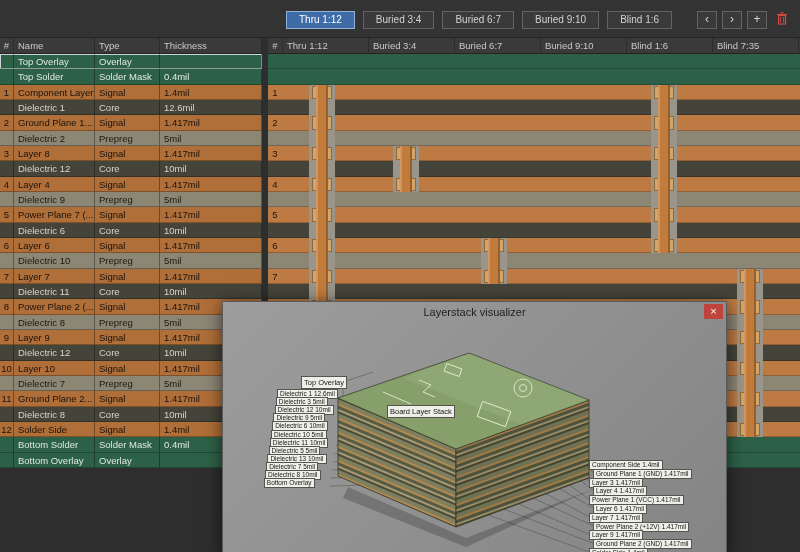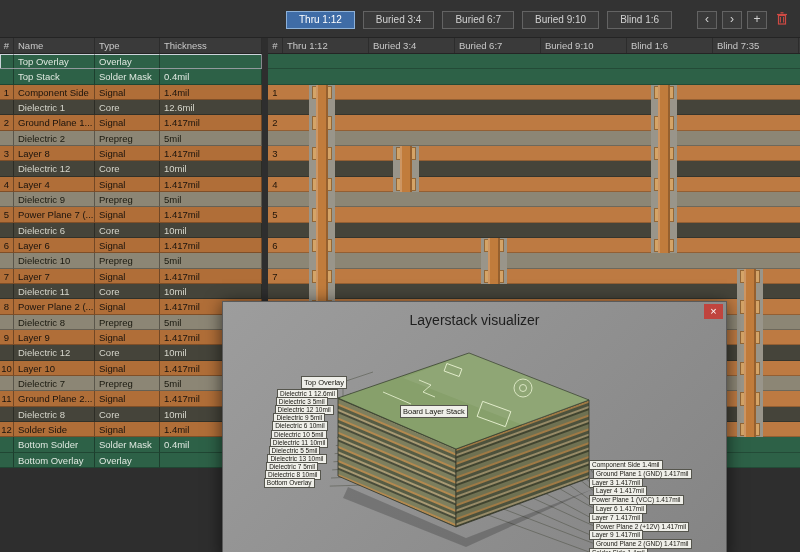--- a/index.html
+++ b/index.html
@@ -36,21 +36,21 @@
   .band{position:absolute;left:0;width:532px;height:15.333px;box-sizing:border-box;border-bottom:1px solid rgba(0,0,0,.22);}
   .band.k-signal{background:var(--signal-band);}
   .xnum{position:absolute;left:0;width:14px;font-size:9.5px;line-height:15px;text-align:center;color:#221509;z-index:4;}
   .clearance{position:absolute;background:var(--clearance);z-index:1;}
   .pad{position:absolute;background:var(--pad);border:1px solid rgba(92,52,12,.55);box-sizing:border-box;z-index:2;}
   .barrel{position:absolute;background:var(--barrel);z-index:3;
           box-shadow:inset 2px 0 0 rgba(255,255,255,.20), inset -2px 0 0 rgba(0,0,0,.22);}
   
   .viz{position:absolute;left:222px;top:301px;width:505px;height:258px;z-index:50;box-sizing:border-box;
        background:linear-gradient(135deg,#9d9d9d,#848484);border:1px solid #5a5a5a;box-shadow:0 2px 16px rgba(0,0,0,.6);}
-  .viz-title{position:absolute;top:8px;left:0;right:0;height:20px;text-align:center;font-size:14px;color:#1e1e1e;line-height:20px;}
+  .viz-title{position:absolute;top:0;left:0;right:0;height:20px;text-align:center;font-size:11px;color:#1e1e1e;line-height:20px;}
   .viz-close{position:absolute;top:2px;right:3px;width:19px;height:15px;background:var(--danger);color:#fff;font-size:11px;line-height:14px;text-align:center;}
   .viz svg{position:absolute;left:0;top:20px;}
   .vlabel{position:absolute;background:#efefe9;border:1px solid #55554d;color:#16150f;font-size:6.5px;line-height:8px;padding:0 2px;white-space:nowrap;z-index:5;}
   .vlabel.big{font-size:7.5px;line-height:11px;}
 </style>
 </head>
 <body>
 
 <div class="page">
 
@@ -88,27 +88,27 @@
     </div>
   <div id="tbl-body">
       <div class="trow k-overlay selected">
         <div class="tcell w-num"></div>
         <div class="tcell w-name">Top Overlay</div>
         <div class="tcell w-type">Overlay</div>
         <div class="tcell w-thick"></div>
       </div>
       <div class="trow k-solder">
         <div class="tcell w-num"></div>
-        <div class="tcell w-name">Top Stack</div>
+        <div class="tcell w-name">Top Solder</div>
         <div class="tcell w-type">Solder Mask</div>
         <div class="tcell w-thick">0.4mil</div>
       </div>
       <div class="trow k-signal">
         <div class="tcell w-num">1</div>
-        <div class="tcell w-name">Component Side</div>
+        <div class="tcell w-name">Component Layer</div>
         <div class="tcell w-type">Signal</div>
         <div class="tcell w-thick">1.4mil</div>
       </div>
       <div class="trow k-core">
         <div class="tcell w-num"></div>
         <div class="tcell w-name">Dielectric 1</div>
         <div class="tcell w-type">Core</div>
         <div class="tcell w-thick">12.6mil</div>
       </div>
       <div class="trow k-signal">
@@ -404,21 +404,21 @@
         <circle cx="300" cy="66" r="9"></circle>
         <circle cx="300" cy="66" r="3.5"></circle>
         <rect x="256" y="84" width="30" height="16" transform="rotate(20 271 92)"></rect>
         <polyline points="196,58 208,63 200,70 212,75"></polyline>
         <rect x="222" y="44" width="16" height="8" transform="rotate(20 230 48)"></rect>
         <line x1="160" y1="70" x2="188" y2="82"></line>
       </g>
     </svg>
     <div id="viz-labels">
         <div class="vlabel big" style="left: 78px; top: 74px;">Top Overlay</div>
-        <div class="vlabel big" style="left: 177px; top: 103px;">Board Layer Stack</div>
+        <div class="vlabel big" style="left: 164px; top: 103px;">Board Layer Stack</div>
         <div class="vlabel" style="left: 54px; top: 87px;">Dielectric 1 12.6mil</div>
         <div class="vlabel" style="left: 52.8px; top: 95.1px;">Dielectric 3 5mil</div>
         <div class="vlabel" style="left: 51.6px; top: 103.2px;">Dielectric 12 10mil</div>
         <div class="vlabel" style="left: 50.4px; top: 111.3px;">Dielectric 9 5mil</div>
         <div class="vlabel" style="left: 49.2px; top: 119.4px;">Dielectric 6 10mil</div>
         <div class="vlabel" style="left: 48px; top: 127.5px;">Dielectric 10 5mil</div>
         <div class="vlabel" style="left: 46.8px; top: 135.6px;">Dielectric 11 10mil</div>
         <div class="vlabel" style="left: 45.6px; top: 143.7px;">Dielectric 5 5mil</div>
         <div class="vlabel" style="left: 44.4px; top: 151.8px;">Dielectric 13 10mil</div>
         <div class="vlabel" style="left: 43.2px; top: 159.9px;">Dielectric 7 5mil</div>

